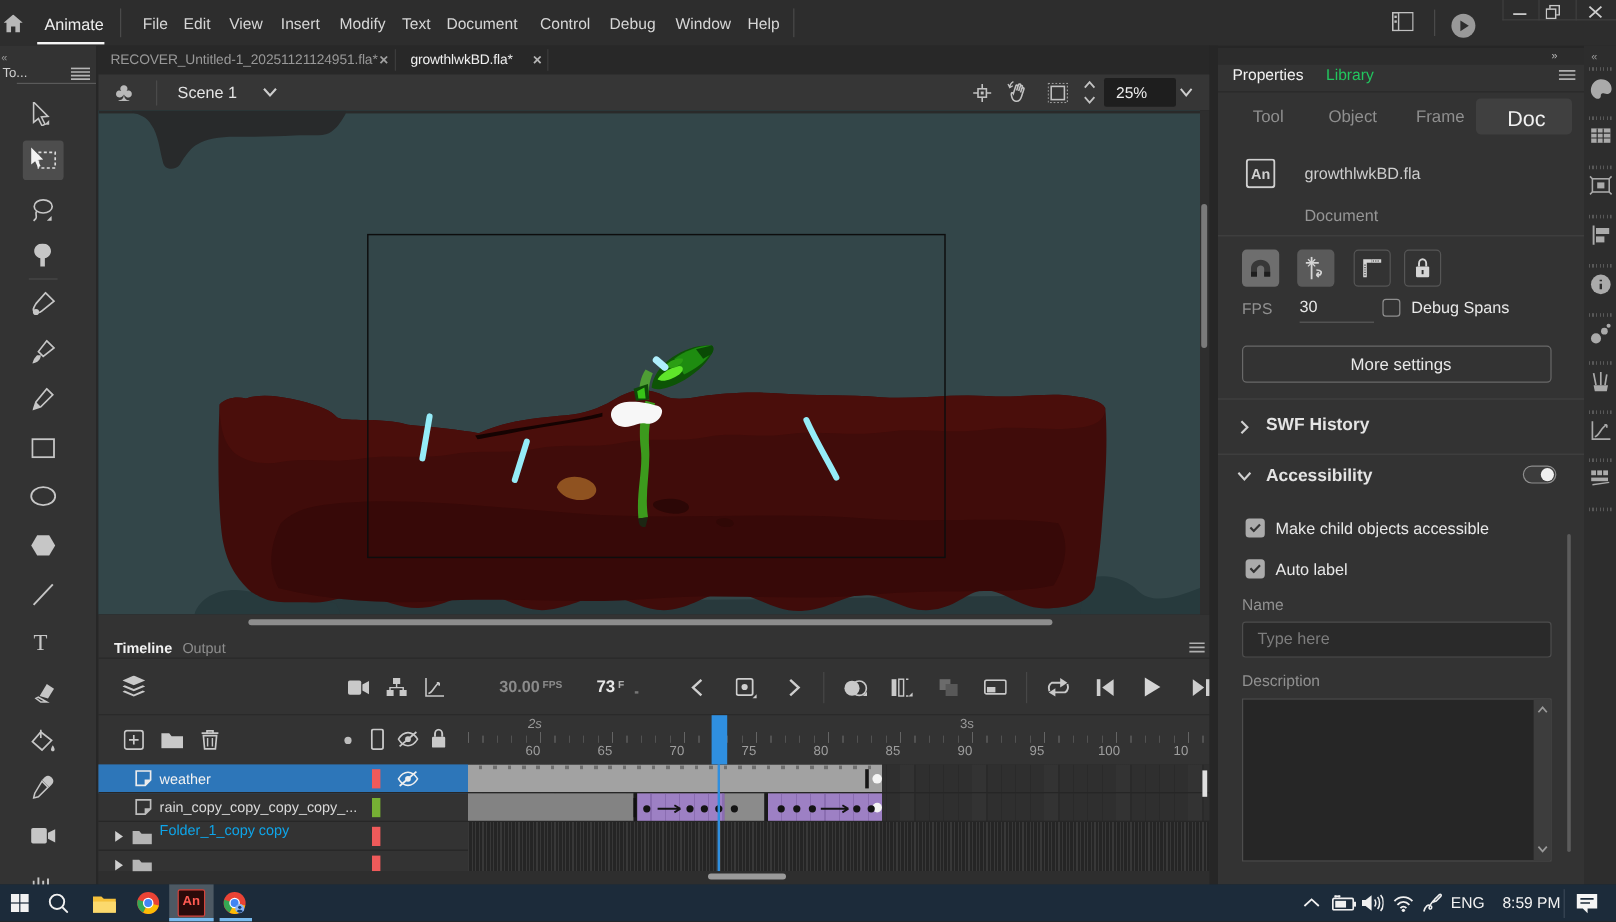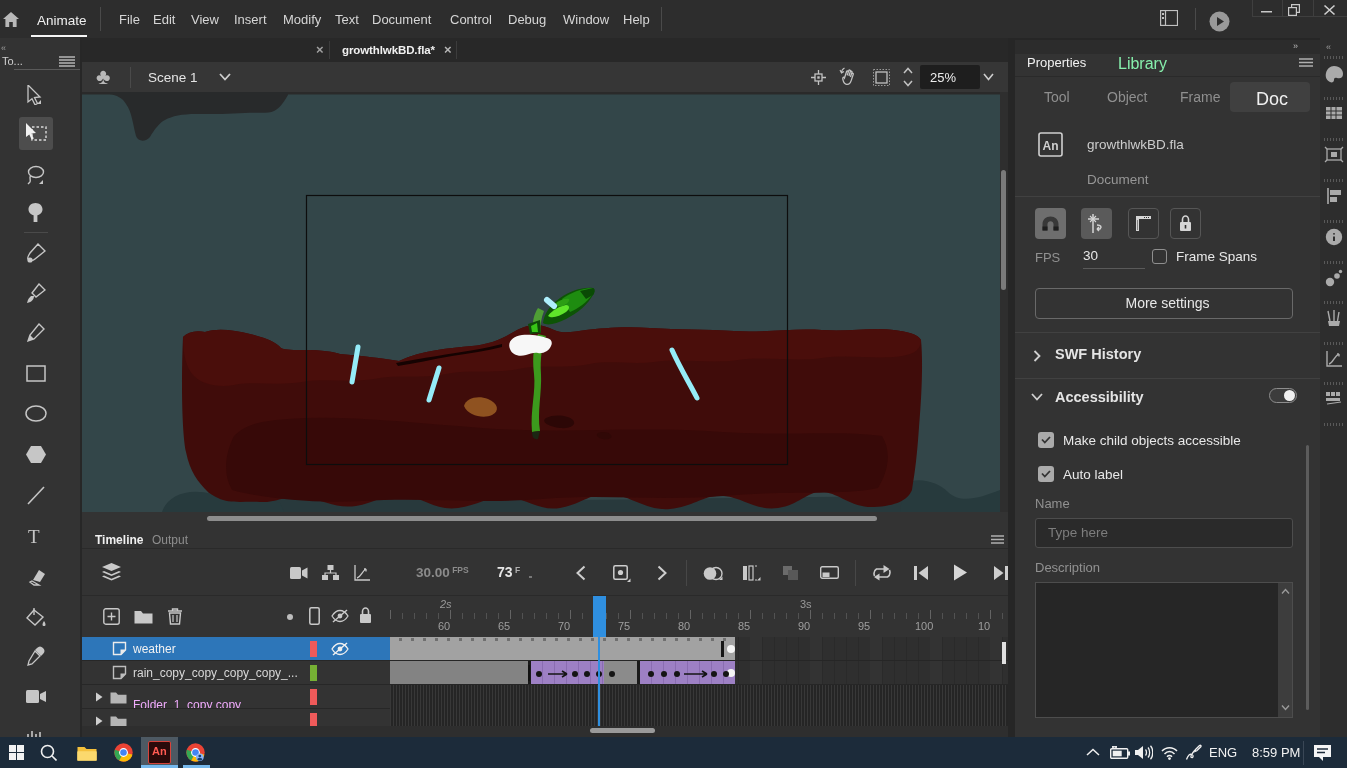--- a/index.html
+++ b/index.html
@@ -91,23 +91,24 @@
     <svg class="ico" style="left:1288px;top:4px" width="12" height="12" viewBox="0 0 12 12">
       <rect x="0.6" y="3.6" width="7.8" height="7.8" fill="none" stroke="#c9c9c9" stroke-width="1.2"></rect>
       <path d="M3.6 3.2 L3.6 0.6 L11.4 0.6 L11.4 8.4 L8.8 8.4" fill="none" stroke="#c9c9c9" stroke-width="1.2"></path>
     </svg>
     <svg class="ico" style="left:1323px;top:4px" width="13" height="12" viewBox="0 0 13 12">
       <path d="M1.5 1.5 L11.5 10.5 M11.5 1.5 L1.5 10.5" stroke="#cfcfcf" stroke-width="1.6"></path>
     </svg>
   </div>
 
   <div id="tabbar" class="abs">
+    <div class="doctab" style="left:10px;color:#989898">RECOVER_Untitled-1_20251121124951.fla*</div>
     <div class="doctab" style="left:234px;color:#a0a0a0;font-size:13px;font-weight:bold">×</div>
     <div class="vsep" style="left:247px;top:3px;height:18px;background:#3c3c3c"></div>
-    <div class="doctab" style="left:260px;color:#f0f0f0;font-weight:bold">growthlwkBD.fla*</div>
+    <div class="doctab" style="left:260px;color:#f0f0f0;font-weight:normal">growthlwkBD.fla*</div>
     <div class="doctab" style="left:362px;color:#b6b6b6;font-size:13px;font-weight:bold">×</div>
     <div class="vsep" style="left:374px;top:3px;height:18px;background:#3c3c3c"></div>
   </div>
 
   <div id="tools" class="abs">
     <div style="position:absolute;left:1px;top:5px;color:#9a9a9a;font-size:9px">«</div>
     <div style="position:absolute;left:2px;top:17px;color:#cfcfcf;font-size:11px;font-weight:normal">To...</div>
     <svg class="ico" style="left:59px;top:18px" width="16" height="11" viewBox="0 0 16 11">
       <path d="M0 1 H16 M0 4 H16 M0 7 H16 M0 10 H16" stroke="#b5b5b5" stroke-width="1.4"></path>
     </svg>
@@ -433,21 +434,21 @@
         <path d="M2 13 L16 1" stroke="#f0f0f0" stroke-width="1.5"></path>
       </svg>
     </div>
     <div style="position:absolute;left:0;top:155px;width:308px;height:24px;background:#333">
       <svg class="ico" style="left:13px;top:7px" width="8" height="10" viewBox="0 0 8 10">
         <path d="M1 0.5 L7.5 5 L1 9.5 Z" fill="#cfcfcf"></path>
       </svg>
       <svg class="ico" style="left:28px;top:6px" width="17" height="13" viewBox="0 0 17 13">
         <path d="M0.5 1.5 L6 1.5 L8 3.8 L16.5 3.8 L16.5 12.5 L0.5 12.5 Z" fill="#b5b5b5"></path>
       </svg>
-      <div style="position:absolute;left:51px;top:13px;font-size:12px;color:#f0abfc">Folder_1_copy copy</div>
+      <div style="position:absolute;left:51px;top:0;font-size:12px;color:#0ea5e9">Folder_1_copy copy</div>
       <div style="position:absolute;left:228px;top:4px;width:7px;height:16px;background:#ef5a5a"></div>
     </div>
     <div style="position:absolute;left:0;top:179px;width:308px;height:17px;background:#333">
       <svg class="ico" style="left:13px;top:7px" width="8" height="10" viewBox="0 0 8 10">
         <path d="M1 0.5 L7.5 5 L1 9.5 Z" fill="#cfcfcf"></path>
       </svg>
       <svg class="ico" style="left:28px;top:6px" width="17" height="13" viewBox="0 0 17 13">
         <path d="M0.5 1.5 L6 1.5 L8 3.8 L16.5 3.8 L16.5 12.5 L0.5 12.5 Z" fill="#b5b5b5"></path>
       </svg>
       <div style="position:absolute;left:228px;top:4px;width:7px;height:13px;background:#ef5a5a"></div>
@@ -506,21 +507,21 @@
 
     <div style="position:absolute;left:0;top:196px;width:926px;height:11px;background:#2e2e2e"></div>
     <div style="position:absolute;left:508px;top:198px;width:65px;height:5px;background:#9a9a9a;border-radius:3px"></div>
   </div>
 
   <div id="propdivider" class="abs"></div>
   <div id="props" class="abs">
     <div style="position:absolute;left:0;top:0;width:305px;height:14px;background:#2c2c2c"></div>
     <div style="position:absolute;left:278px;top:1px;color:#b9b9b9;font-size:9px">»</div>
     <div style="position:absolute;left:12px;top:15px;font-size:13px;font-weight:normal;color:#f2f2f2">Properties</div>
-    <div style="position:absolute;left:103px;top:15px;font-size:16px;color:#86efac">Library</div>
+    <div style="position:absolute;left:90px;top:15px;font-size:13px;color:#22c55e">Library</div>
     <svg class="ico" style="left:284px;top:18px" width="14" height="10" viewBox="0 0 14 10">
       <path d="M0 1 H14 M0 4.5 H14 M0 8 H14" stroke="#b0b0b0" stroke-width="1.4"></path>
     </svg>
     <div style="position:absolute;left:0;top:36px;width:305px;height:1px;background:#2a2a2a"></div>
 
     <div style="position:absolute;left:215px;top:42px;width:80px;height:30px;background:#404040;border-radius:4px"></div>
     <div style="position:absolute;left:29px;top:49px;font-size:14px;color:#8f8f8f">Tool</div>
     <div style="position:absolute;left:92px;top:49px;font-size:14px;color:#8f8f8f">Object</div>
     <div style="position:absolute;left:165px;top:49px;font-size:14px;color:#8f8f8f">Frame</div>
     <div style="position:absolute;left:241px;top:49px;font-size:18px;color:#f0f0f0">Doc</div>
@@ -555,21 +556,21 @@
     <svg class="ico" style="left:164px;top:175px" width="13" height="17" viewBox="0 0 13 17">
       <rect x="1" y="7" width="11" height="9" rx="1" fill="#d5d5d5"></rect>
       <path d="M3.5 7 V4.5 C3.5 2.5 5 1 6.5 1 C8 1 9.5 2.5 9.5 4.5 V7" fill="none" stroke="#d5d5d5" stroke-width="1.6"></path>
       <rect x="5.7" y="10" width="1.6" height="3.5" fill="#2e2e2e"></rect>
     </svg>
 
     <div style="position:absolute;left:20px;top:210px;font-size:13px;color:#919191">FPS</div>
     <div style="position:absolute;left:68px;top:208px;font-size:13.5px;color:#e8e8e8">30</div>
     <div style="position:absolute;left:68px;top:228px;width:62px;height:1px;background:#5a5a5a"></div>
     <div style="position:absolute;left:137px;top:209px;width:15px;height:15px;border:1.5px solid #8f8f8f;border-radius:3px"></div>
-    <div style="position:absolute;left:161px;top:209px;font-size:13.5px;color:#e8e8e8">Frame Spans</div>
+    <div style="position:absolute;left:161px;top:209px;font-size:13.5px;color:#e8e8e8">Debug Spans</div>
 
     <div style="position:absolute;left:20px;top:248px;width:258px;height:31px;border:1px solid #696969;border-radius:4px"></div>
     <div style="position:absolute;left:0;top:255px;width:305px;height:17px;font-size:14px;color:#e8e8e8;text-align:center">More settings</div>
     <div style="position:absolute;left:0;top:292px;width:305px;height:1px;background:#414141"></div>
 
     <svg class="ico" style="left:18px;top:310px" width="8" height="12" viewBox="0 0 8 12">
       <path d="M1.5 1 L6.5 6 L1.5 11" fill="none" stroke="#d0d0d0" stroke-width="1.8"></path>
     </svg>
     <div style="position:absolute;left:40px;top:306px;font-size:14.5px;font-weight:bold;color:#e4e4e4">SWF History</div>
     <div style="position:absolute;left:0;top:338px;width:305px;height:1px;background:#414141"></div>

